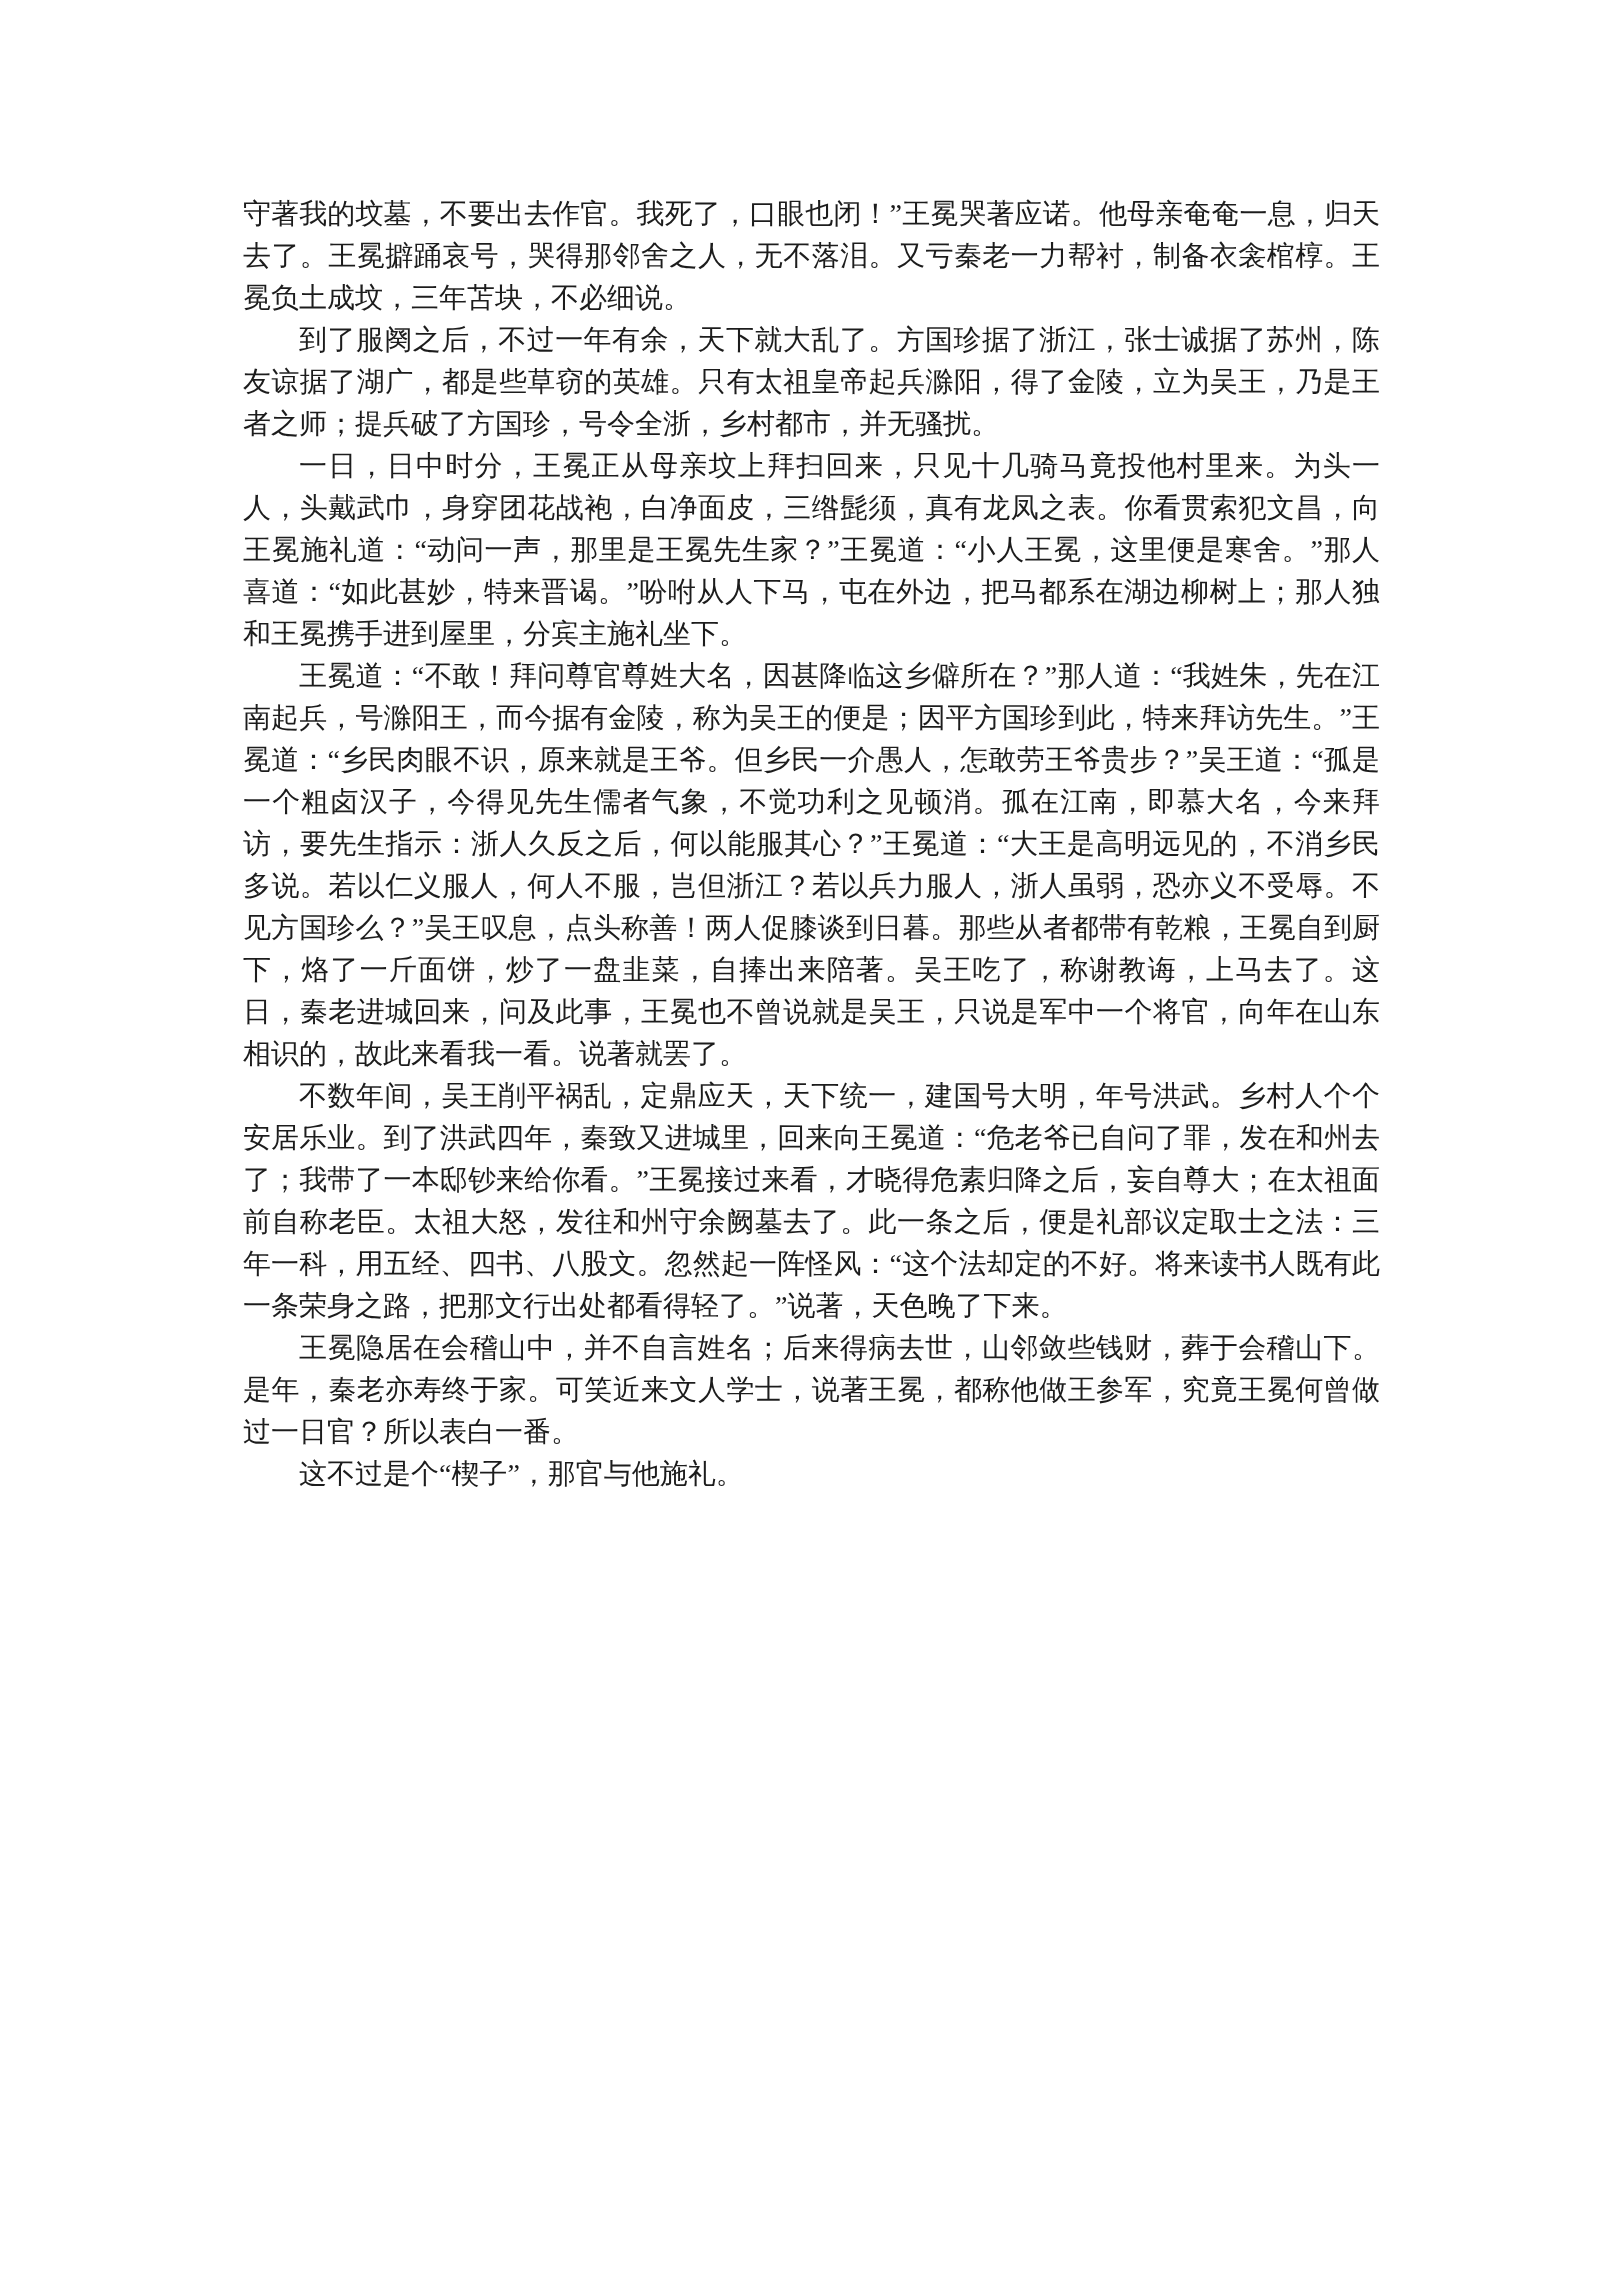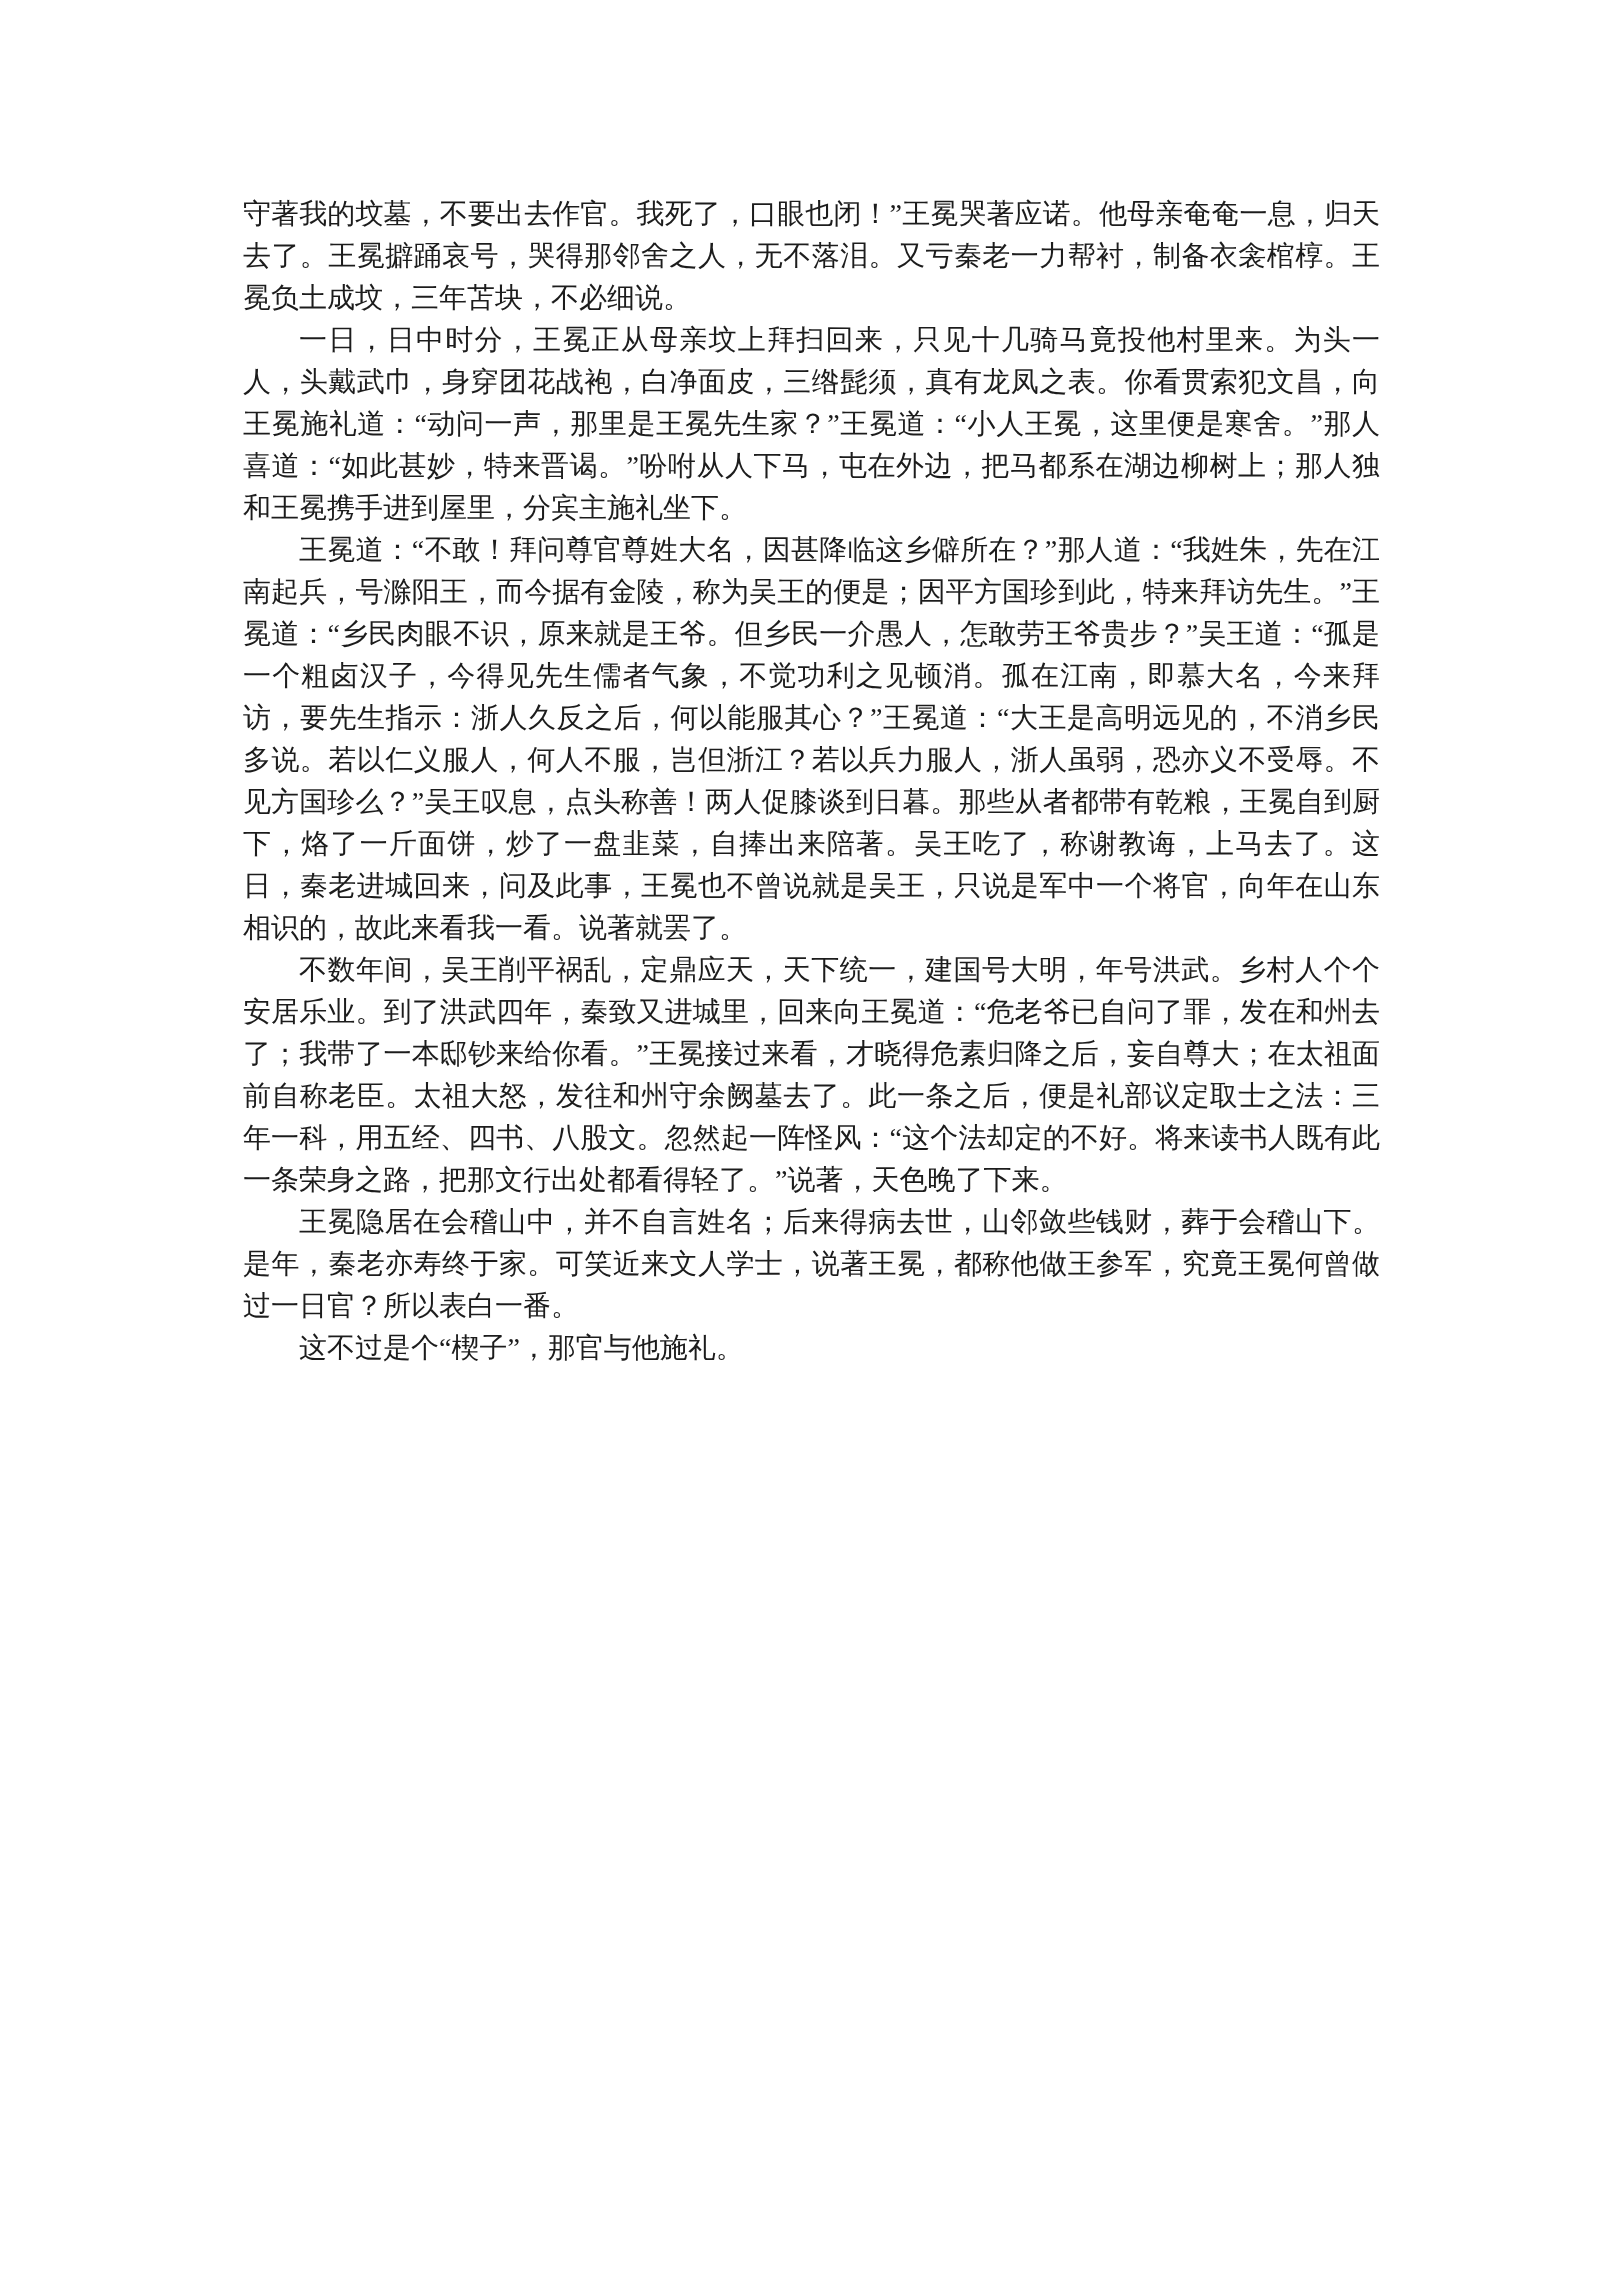--- a/index.html
+++ b/index.html
@@ -30,20 +30,21 @@
     overflow-wrap: break-word;
   }
   .para.no-indent { text-indent: 0; }
 </style>
 </head>
 <body>
 
 <div class="page">
   <div class="text-block">
       <p class="para no-indent">守著我的坟墓，不要出去作官。我死了，口眼也闭！”王冕哭著应诺。他母亲奄奄一息，归天去了。王冕擗踊哀号，哭得那邻舍之人，无不落泪。又亏秦老一力帮衬，制备衣衾棺椁。王冕负土成坟，三年苫块，不必细说。</p>
+      <p class="para">到了服阕之后，不过一年有余，天下就大乱了。方国珍据了浙江，张士诚据了苏州，陈友谅据了湖广，都是些草窃的英雄。只有太祖皇帝起兵滁阳，得了金陵，立为吴王，乃是王者之师；提兵破了方国珍，号令全浙，乡村都市，并无骚扰。</p>
       <p class="para">一日，日中时分，王冕正从母亲坟上拜扫回来，只见十几骑马竟投他村里来。为头一人，头戴武巾，身穿团花战袍，白净面皮，三绺髭须，真有龙凤之表。你看贯索犯文昌，向王冕施礼道：“动问一声，那里是王冕先生家？”王冕道：“小人王冕，这里便是寒舍。”那人喜道：“如此甚妙，特来晋谒。”吩咐从人下马，屯在外边，把马都系在湖边柳树上；那人独和王冕携手进到屋里，分宾主施礼坐下。</p>
       <p class="para">王冕道：“不敢！拜问尊官尊姓大名，因甚降临这乡僻所在？”那人道：“我姓朱，先在江南起兵，号滁阳王，而今据有金陵，称为吴王的便是；因平方国珍到此，特来拜访先生。”王冕道：“乡民肉眼不识，原来就是王爷。但乡民一介愚人，怎敢劳王爷贵步？”吴王道：“孤是一个粗卤汉子，今得见先生儒者气象，不觉功利之见顿消。孤在江南，即慕大名，今来拜访，要先生指示：浙人久反之后，何以能服其心？”王冕道：“大王是高明远见的，不消乡民多说。若以仁义服人，何人不服，岂但浙江？若以兵力服人，浙人虽弱，恐亦义不受辱。不见方国珍么？”吴王叹息，点头称善！两人促膝谈到日暮。那些从者都带有乾粮，王冕自到厨下，烙了一斤面饼，炒了一盘韭菜，自捧出来陪著。吴王吃了，称谢教诲，上马去了。这日，秦老进城回来，问及此事，王冕也不曾说就是吴王，只说是军中一个将官，向年在山东相识的，故此来看我一看。说著就罢了。</p>
       <p class="para">不数年间，吴王削平祸乱，定鼎应天，天下统一，建国号大明，年号洪武。乡村人个个安居乐业。到了洪武四年，秦致又进城里，回来向王冕道：“危老爷已自问了罪，发在和州去了；我带了一本邸钞来给你看。”王冕接过来看，才晓得危素归降之后，妄自尊大；在太祖面前自称老臣。太祖大怒，发往和州守余阙墓去了。此一条之后，便是礼部议定取士之法：三年一科，用五经、四书、八股文。忽然起一阵怪风：“这个法却定的不好。将来读书人既有此一条荣身之路，把那文行出处都看得轻了。”说著，天色晚了下来。</p>
       <p class="para">王冕隐居在会稽山中，并不自言姓名；后来得病去世，山邻敛些钱财，葬于会稽山下。是年，秦老亦寿终于家。可笑近来文人学士，说著王冕，都称他做王参军，究竟王冕何曾做过一日官？所以表白一番。</p>
       <p class="para">这不过是个“楔子”，那官与他施礼。</p>
     </div>
 </div>
 
 
 </body></html>

